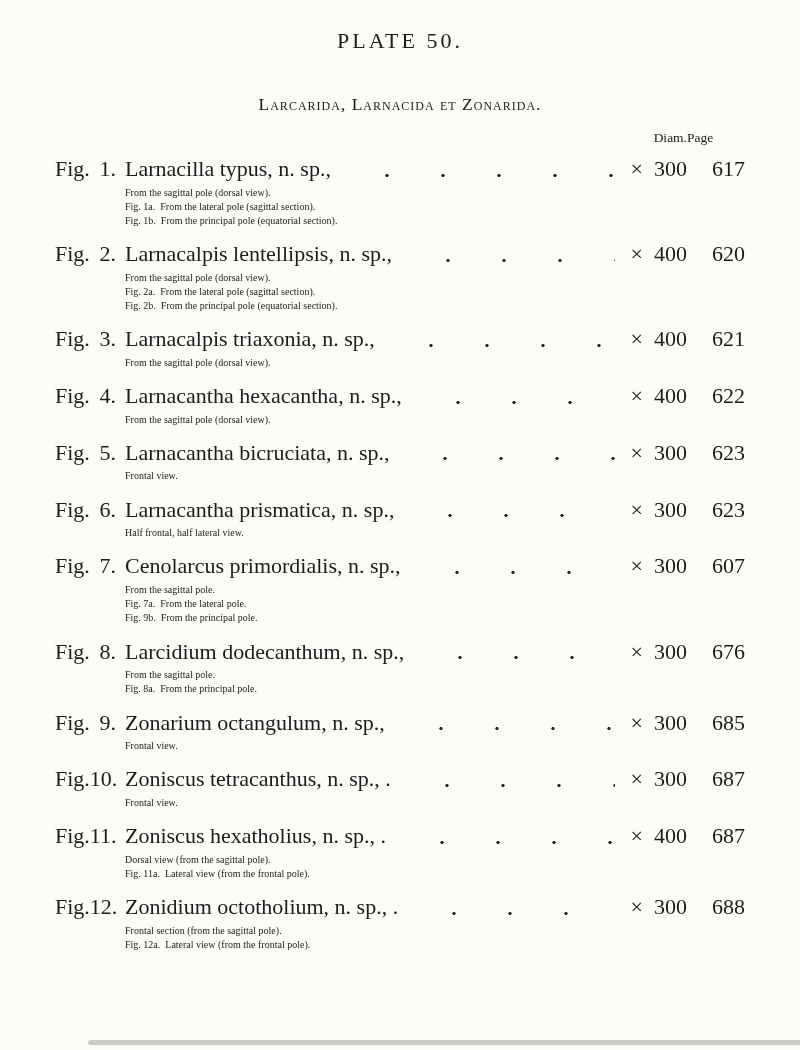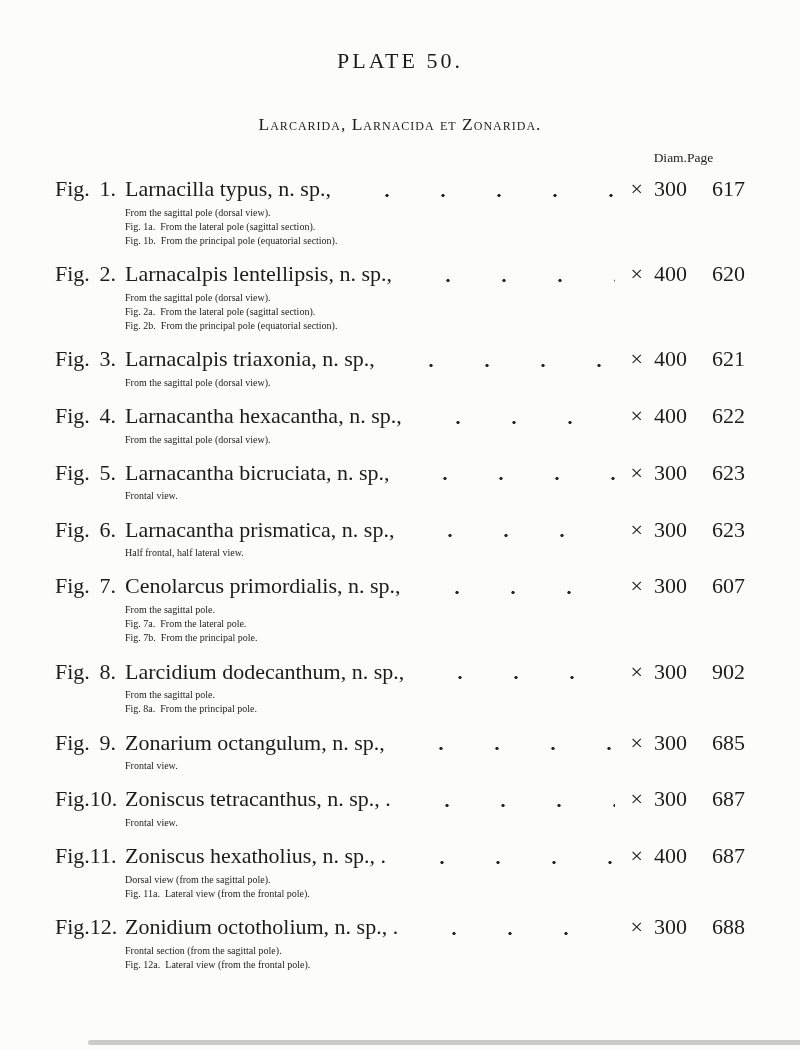--- a/index.html
+++ b/index.html
@@ -4,21 +4,21 @@
 <style>
   * { margin: 0; padding: 0; box-sizing: border-box; }
   html, body { width: 800px; height: 1050px; }
   body {
     background: #fcfcf9;
     font-family: "Liberation Serif", "DejaVu Serif", serif;
     color: #1c1c1c;
     overflow: hidden;
     position: relative;
   }
-  .page { padding: 48px 55px 0 55px; height: 100%; position: relative; }
+  .page { padding: 28px 55px 0 55px; height: 100%; position: relative; }
 
   .title {
     text-align: center;
     font-size: 22px;
     letter-spacing: 3px;
     font-weight: 500;
   }
   .subtitle {
     text-align: center;
     font-variant: small-caps;
@@ -205,33 +205,33 @@
             <span class="fig-num">7.</span>
           </span>
           <span class="name-cell"><span class="species">Cenolarcus primordialis</span><span class="suffix">, n. sp.,</span></span>
           <span class="leader"></span>
           <span class="diam-cell">×  300</span>
           <span class="page-cell">607</span>
         </div>
         <div class="sublines">
           <div class="subline">From the sagittal pole.</div>
           <div class="subline">Fig. 7a.  From the lateral pole.</div>
-          <div class="subline">Fig. 7b.  From the principal pole.</div>
+          <div class="subline">Fig. 9b.  From the principal pole.</div>
         </div>
       </div>
       <div class="entry">
         <div class="main-row">
           <span class="fig-cell">
             <span class="fig-word">Fig.</span>
             <span class="fig-num">8.</span>
           </span>
           <span class="name-cell"><span class="species">Larcidium dodecanthum</span><span class="suffix">, n. sp.,</span></span>
           <span class="leader"></span>
           <span class="diam-cell">×  300</span>
-          <span class="page-cell">902</span>
+          <span class="page-cell">676</span>
         </div>
         <div class="sublines">
           <div class="subline">From the sagittal pole.</div>
           <div class="subline">Fig. 8a.  From the principal pole.</div>
         </div>
       </div>
       <div class="entry">
         <div class="main-row">
           <span class="fig-cell">
             <span class="fig-word">Fig.</span>

